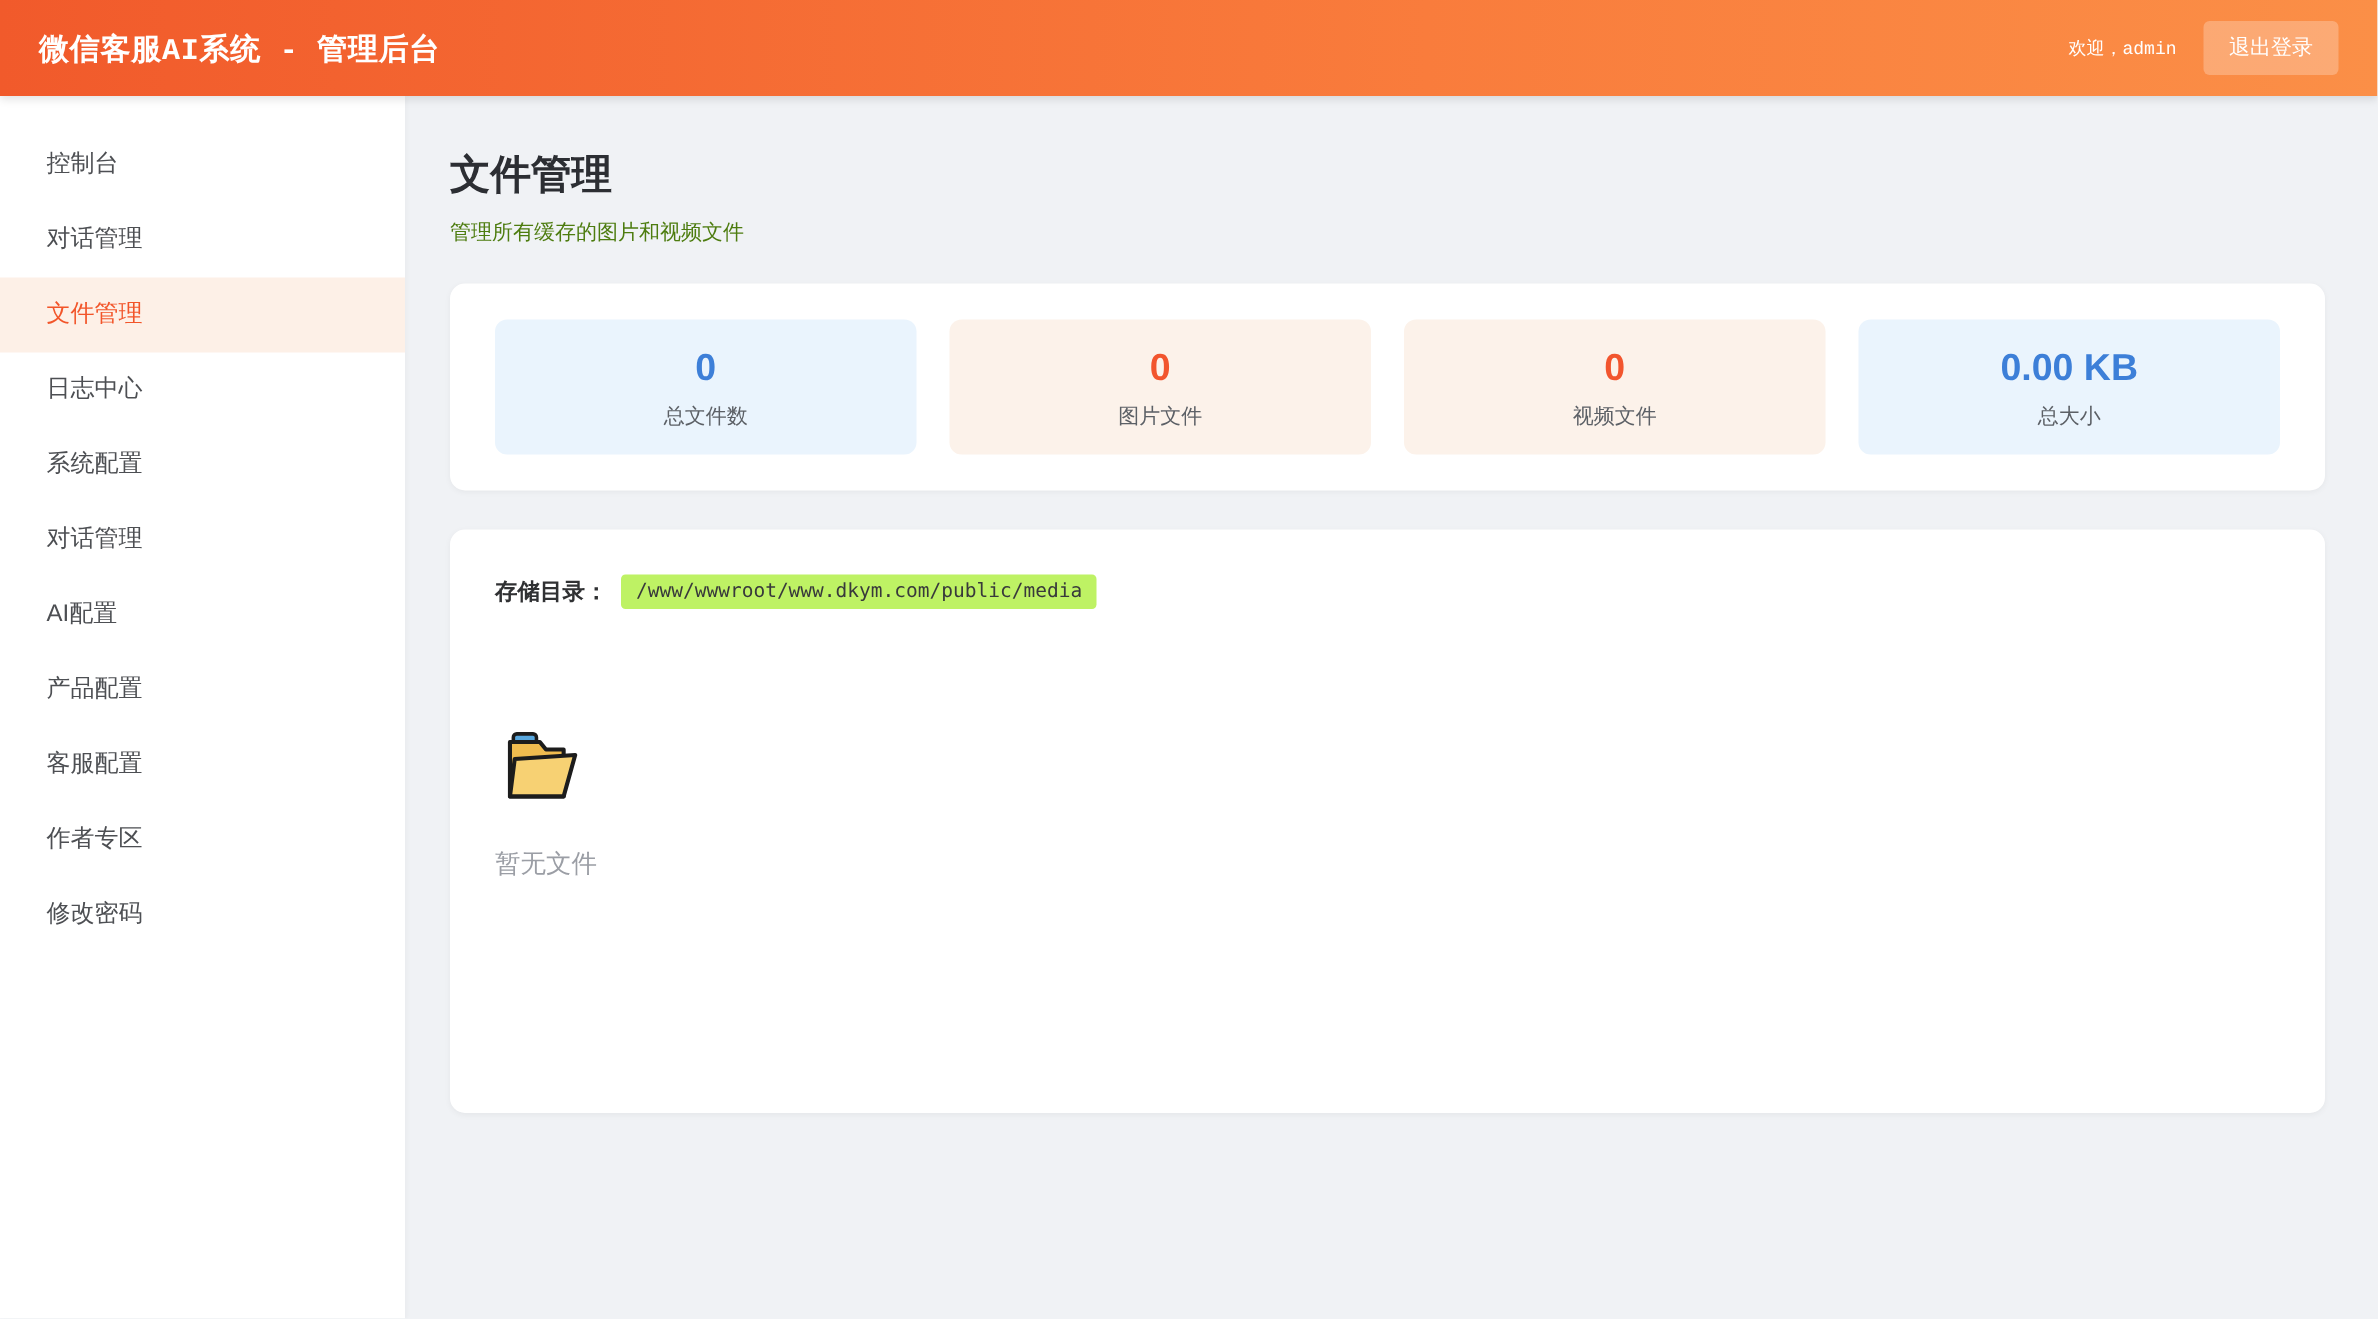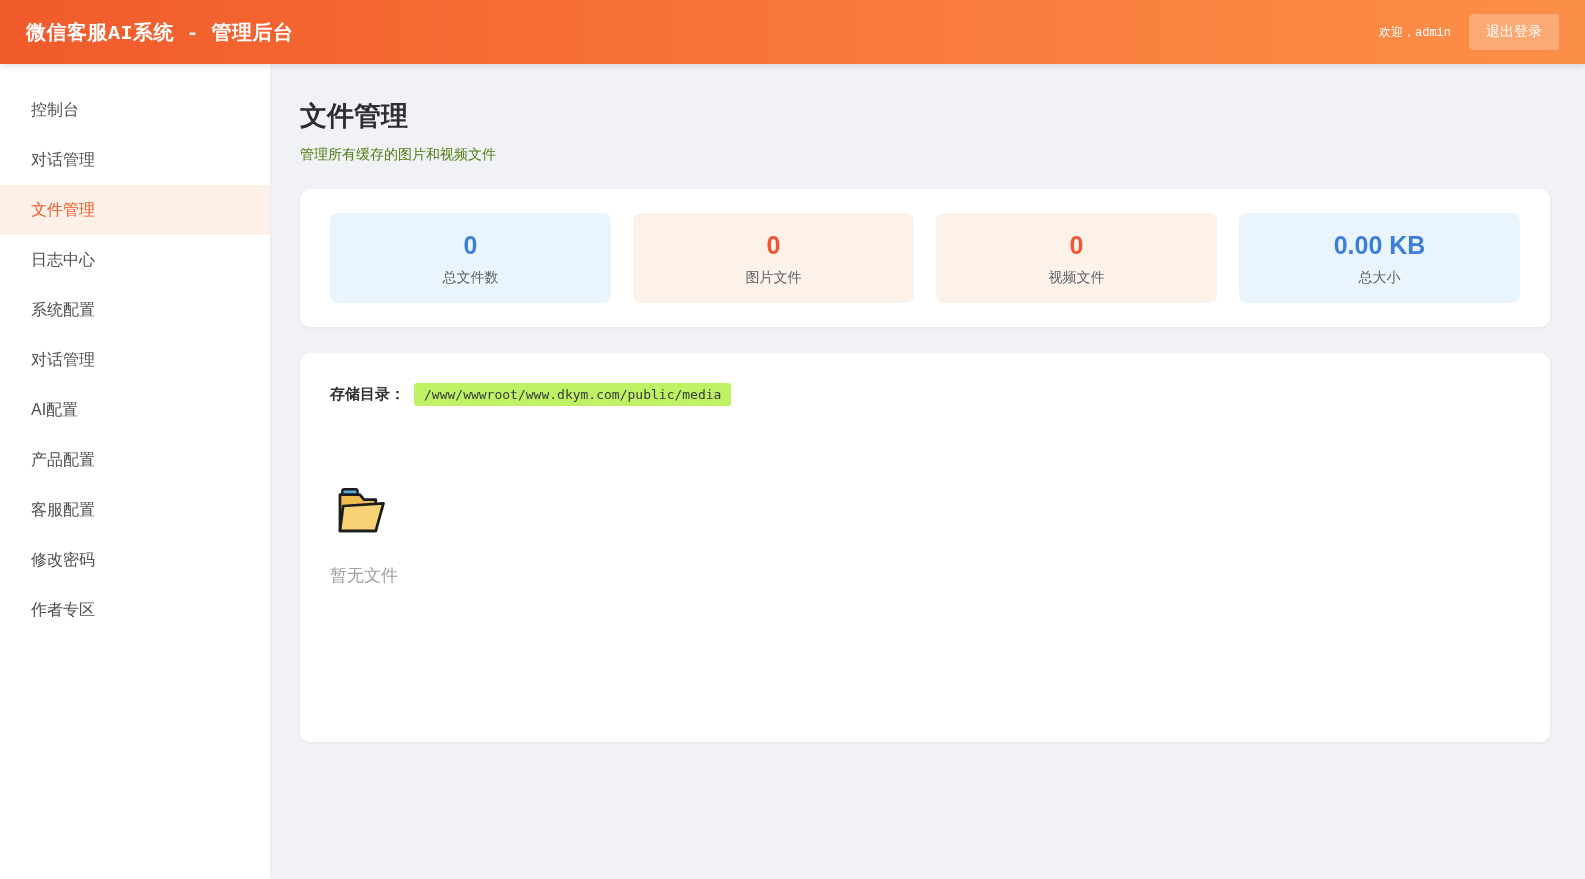--- a/index.html
+++ b/index.html
@@ -135,22 +135,22 @@
   <nav class="sidebar">
     <div class="side-item">控制台</div>
     <div class="side-item">对话管理</div>
     <div class="side-item active">文件管理</div>
     <div class="side-item">日志中心</div>
     <div class="side-item">系统配置</div>
     <div class="side-item">对话管理</div>
     <div class="side-item">AI配置</div>
     <div class="side-item">产品配置</div>
     <div class="side-item">客服配置</div>
+    <div class="side-item">作者专区</div>
     <div class="side-item">修改密码</div>
-    <div class="side-item">作者专区</div>
   </nav>
 
   <main class="main">
 
     <h1 class="page-title">文件管理</h1>
     <div class="page-subtitle">管理所有缓存的图片和视频文件</div>
 
     <section class="card stats-card">
       <div class="stats-grid">
         <div class="stat-tile blue">

